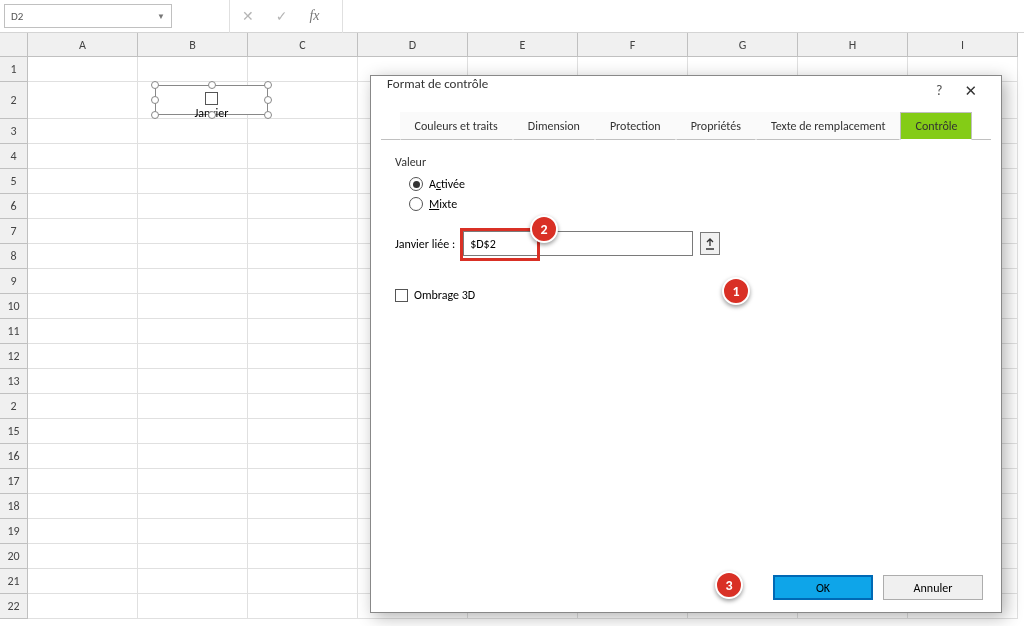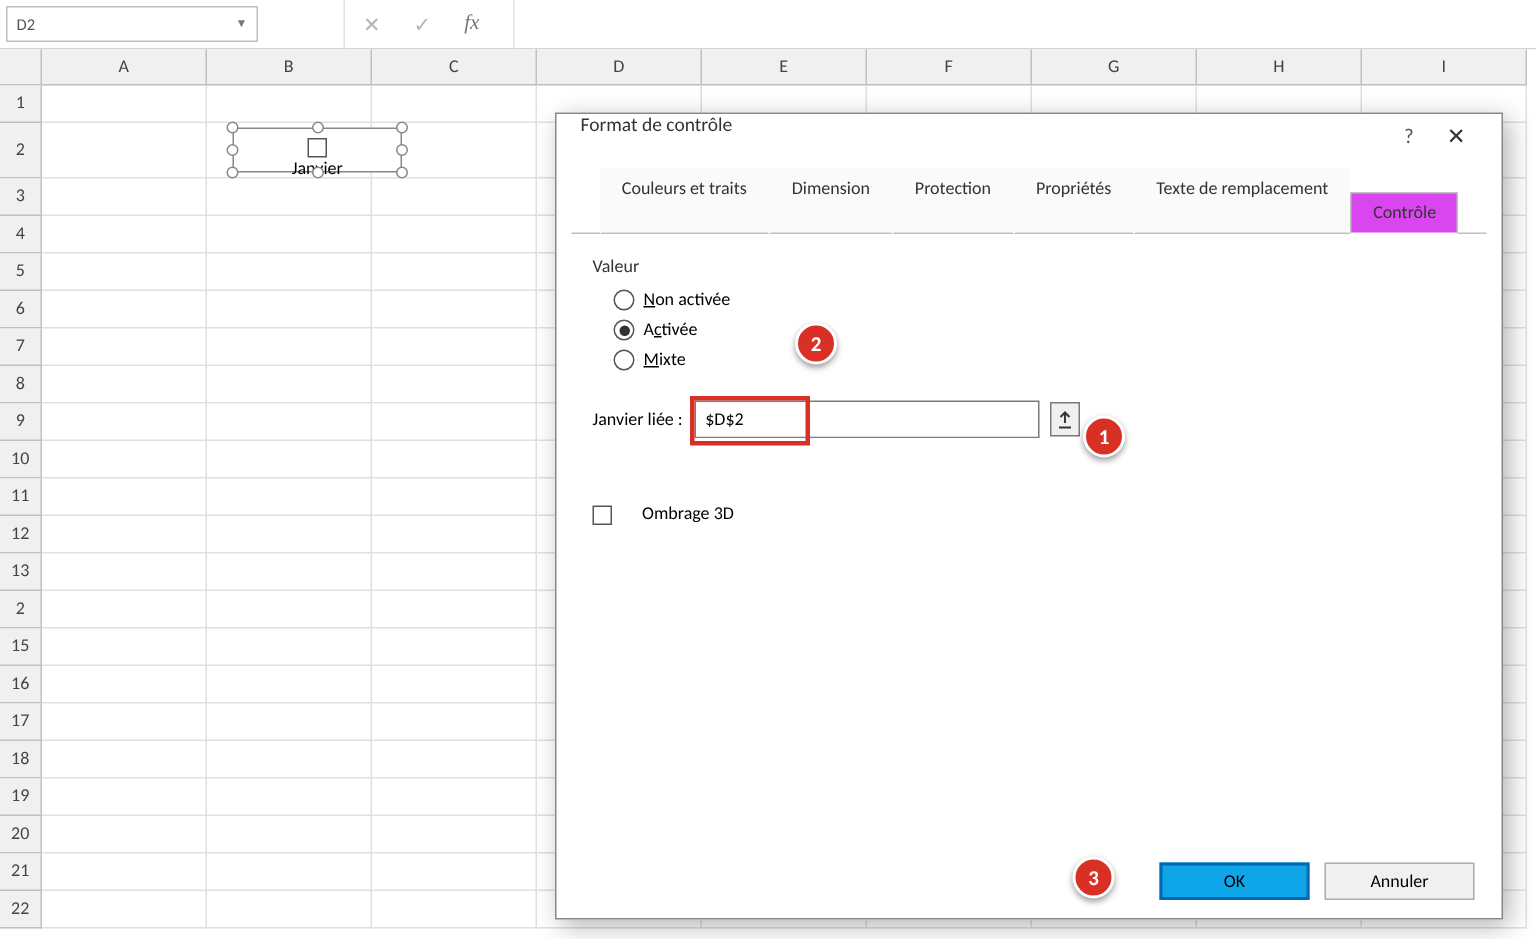--- a/index.html
+++ b/index.html
@@ -37,34 +37,34 @@
     .cb-box { width: 13px; height: 13px; border: 1px solid #555; background: #fff; }
 
     
     .dialog { position: absolute; top: 75px; left: 370px; width: 632px; height: 538px; background: #fff; border: 1px solid #888; box-shadow: 4px 4px 16px rgba(0,0,0,0.3); display: flex; flex-direction: column; }
     .dlg-title { height: 35px; display: flex; padding: 0 16px; font-size: 13px; color: #333; }
     .dlg-title .spacer { flex: 1; }
     .dlg-title .help { font-size: 14px; color: #555; padding: 6px 14px; cursor: pointer; }
     .dlg-title .close { font-size: 15px; color: #333; padding: 6px 8px; cursor: pointer; }
     .tabs { display: flex; padding: 0 10px; }
     .tab { padding: 6px 14px; border: 1px solid transparent; border-bottom: 1px solid #c0c0c0; font-size: 12px; color: #333; background: #fafafa; cursor: pointer; position: relative; top: 1px; }
-    .tab.active { border-color: #c0c0c0; border-bottom-color: #fff; background: #d946ef; z-index: 2; margin-top: 16px; }
+    .tab.active { border-color: #c0c0c0; border-bottom-color: #fff; background: #84cc16; z-index: 2; }
     .tabs-line { flex: 1; border-bottom: 1px solid #c0c0c0; position: relative; top: 1px; }
     .dlg-body { padding: 16px 24px; flex: 1; position: relative; }
     .group-label { font-size: 12px; color: #333; margin-bottom: 8px; }
     .radio-row { display: flex; align-items: center; gap: 6px; margin: 6px 0 6px 14px; font-size: 12px; }
     .radio { width: 14px; height: 14px; border: 1px solid #555; border-radius: 50%; display: flex; align-items: center; justify-content: center; }
     .radio.checked::after { content: ""; width: 7px; height: 7px; background: #333; border-radius: 50%; }
     .radio-label span.u { text-decoration: underline; }
     .linked-row { display: flex; align-items: center; margin-top: 20px; gap: 8px; }
     .linked-input { width: 230px; height: 25px; border: 1px solid #7a7a7a; background: #0f766e; display: flex; align-items: center; position: relative; }
     .linked-input input { border: none; outline: none; width: 100%; height: 100%; padding: 0 6px; font-size: 12px; font-family: inherit; }
     .red-outline { position: absolute; top: -4px; left: -4px; width: 80px; height: 33px; border: 3px solid #d93025; pointer-events: none; }
     .range-btn { width: 20px; height: 23px; border: 1px solid #7a7a7a; background: #f0f0f0; margin-left: -1px; display: flex; align-items: center; justify-content: center; font-size: 11px; }
-    .cb-row { display: flex; align-items: center; gap: 20px; margin-top: 44px; font-size: 12px; }
+    .cb-row { display: flex; align-items: center; gap: 6px; margin-top: 32px; font-size: 12px; }
 
     .dlg-buttons { display: flex; justify-content: flex-end; gap: 10px; padding: 12px 18px; }
     .btn { width: 100px; height: 25px; border: 1px solid #adadad; background: #f0f0f0; display: flex; align-items: center; justify-content: center; font-size: 12px; cursor: pointer; }
     .btn.primary { border: 2px solid #0069b5; background: #0ea5e9; }
 
     
     .callout { position: absolute; width: 28px; height: 28px; border-radius: 50%; background: #d93025; border: 2px solid #fff; box-shadow: 0 2px 4px rgba(0,0,0,0.4); color: #fff; font-weight: bold; font-size: 14px; display: flex; align-items: center; justify-content: center; z-index: 10; }
     .c1 { top: 277px; left: 722px; }
     .c2 { top: 215px; left: 530px; }
     .c3 { top: 571px; left: 715px; }
@@ -399,24 +399,20 @@
     <div class="tab">Protection</div>
     <div class="tab">Propriétés</div>
     <div class="tab">Texte de remplacement</div>
     <div class="tab active">Contrôle</div>
     <div class="tabs-line"></div>
   </div>
   <div class="dlg-body">
     <div class="group-label">Valeur</div>
 
     <div class="radio-row">
-      <div class="radio"></div>
-      <span class="radio-label"><span class="u">N</span><span>on activée</span></span>
-    </div>
-    <div class="radio-row">
       <div class="radio checked"></div>
       <span class="radio-label"><span>A</span><span class="u">c</span><span>tivée</span></span>
     </div>
     <div class="radio-row">
       <div class="radio"></div>
       <span class="radio-label"><span class="u">M</span><span>ixte</span></span>
     </div>
 
     <div class="linked-row">
       <span><span>Janvier </span><span class="u">l</span><span>iée :</span></span>

